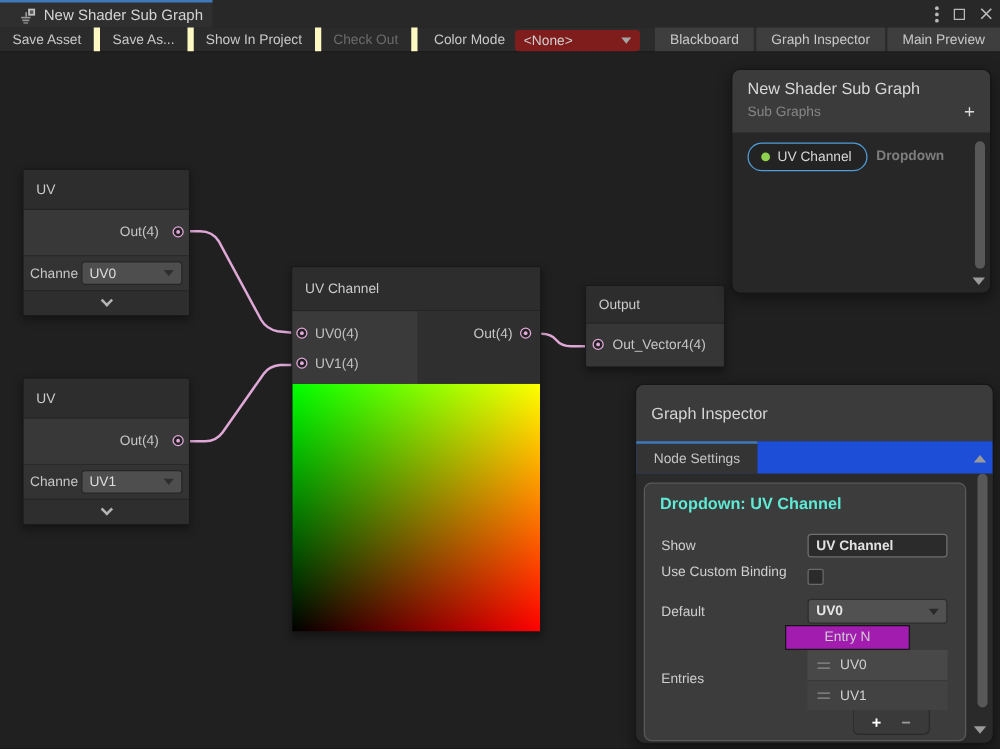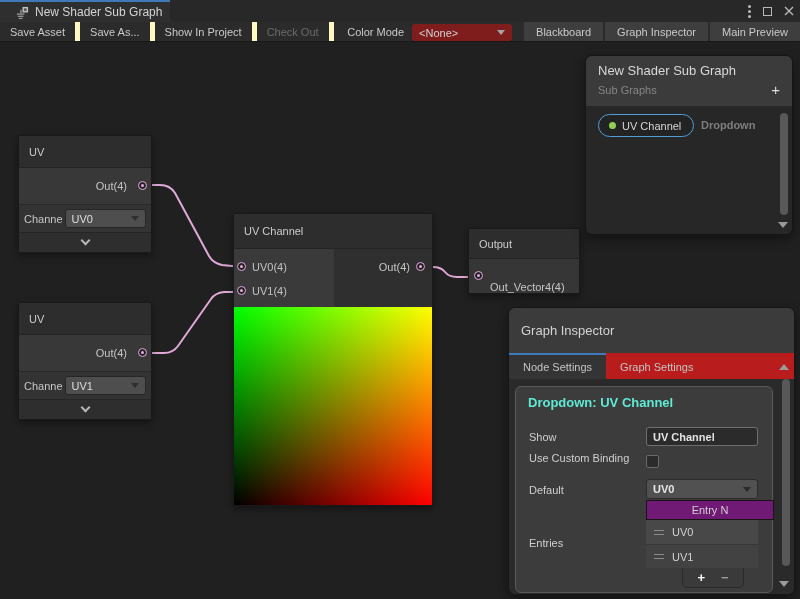--- a/index.html
+++ b/index.html
@@ -64,21 +64,21 @@
   .uvch-in{width:100px;background:#3a3a3a;position:relative;}
   .uvch-in .row{position:absolute;left:18px;color:#c2c2c2;}
   .uvch-out{flex:1;background:#2f2f2f;position:relative;}
   .uvch-out .row{position:absolute;right:22px;top:12px;}
   .preview{height:198px;background-image:linear-gradient(to right,#000,#f00),linear-gradient(to top,#000,#0f0);
            background-blend-mode:screen;}
 
   
   .out-node{left:468px;top:228px;width:112px;}
   .out-node .node-header{height:30px;}
-  .out-body{position:relative;height:34px;display:flex;align-items:flex-end;padding-left:21px;background:#363636;}
+  .out-body{position:relative;height:34px;display:flex;align-items:center;padding-left:21px;background:#363636;}
   .out-body .port{left:5px;top:12px;}
 
   
   .blackboard{position:absolute;left:585px;top:55px;width:208px;height:180px;background:#272727;
               border:1px solid #161616;border-radius:7px;box-shadow:0 4px 12px rgba(0,0,0,.45);}
   .bb-header{height:50px;background:#3b3b3b;border-radius:6px 6px 0 0;padding:7px 12px 0;}
   .bb-title{font-size:13px;color:#d8d8d8;}
   .bb-subrow{display:flex;align-items:center;justify-content:space-between;margin-top:6px;}
   .bb-subtitle{font-size:11px;color:#868686;}
   .bb-add{font-size:15px;color:#dcdcdc;line-height:12px;}
@@ -90,38 +90,38 @@
   .bb-thumb{position:absolute;right:4px;top:57px;width:8px;height:102px;background:#585858;border-radius:4px;}
   .tri-down{width:0;height:0;border-left:5px solid transparent;border-right:5px solid transparent;border-top:6px solid #9a9a9a;}
   .tri-up{width:0;height:0;border-left:5px solid transparent;border-right:5px solid transparent;border-bottom:6px solid #9a9a9a;}
   .bb-down{position:absolute;right:4px;bottom:6px;}
 
   
   .inspector{position:absolute;left:508px;top:307px;width:287px;height:288px;background:#2a2a2a;
              border:1px solid #161616;border-radius:7px;box-shadow:0 4px 12px rgba(0,0,0,.45);}
   .gi-header{height:45px;background:#3b3b3b;border-radius:6px 6px 0 0;display:flex;align-items:center;
              padding:0 12px;font-size:13px;color:#d4d4d4;}
-  .gi-tabs{height:26px;background:#b91c1c;display:flex;}
+  .gi-tabs{height:26px;background:#1d4ed8;display:flex;}
   .gi-tab{display:flex;align-items:center;padding:0 14px;font-size:11px;color:#c4c4c4;border-top:2px solid transparent;}
   .gi-tab.active{background:#343434;border-top-color:var(--accent-blue);}
   .gi-body{position:absolute;top:71px;left:0;right:0;bottom:0;background:#2a2a2a;border-radius:0 0 7px 7px;}
   .gi-box{position:absolute;left:6px;top:7px;width:258px;height:207px;background:#3c3c3c;
           border:1px solid #5a5a5a;border-radius:6px;}
   .gi-box-title{padding:8px 12px 0;font-weight:bold;font-size:13px;color:#5eead4;}
   .f-label{position:absolute;left:13px;font-size:11px;color:#cfcfcf;}
   .f-name-input{position:absolute;left:130px;top:40px;width:112px;height:19px;background:#2b2b2b;
                 border:1px solid #6f6f6f;border-radius:3px;display:flex;align-items:center;padding:0 6px;
                 font-size:11px;font-weight:bold;color:#e2e2e2;}
   .f-checkbox{position:absolute;left:130px;top:68px;width:13px;height:13px;background:#2b2b2b;
               border:1px solid #6a6a6a;border-radius:2px;}
   .f-default-dd{position:absolute;left:130px;top:92px;width:112px;height:20px;background:#515151;
                 border:1px solid #2c2c2c;border-radius:3px;display:flex;align-items:center;
                 justify-content:space-between;padding:0 6px;font-size:11px;font-weight:bold;color:#e6e6e6;}
   .f-default-dd .caret{border-top-color:#2a2a2a;}
-  .entries-header{position:absolute;left:130px;top:113px;width:128px;height:20px;background:#701a75;
+  .entries-header{position:absolute;left:112px;top:113px;width:100px;height:20px;background:#a21caf;
                   border:1px solid #161616;display:flex;align-items:center;justify-content:center;
                   font-size:11px;color:#cfcfcf;}
   .entry-row{position:absolute;left:130px;width:112px;height:24px;display:flex;align-items:center;gap:8px;
              padding:0 8px;font-size:11px;color:#d0d0d0;}
   .entry-row.r0{top:133px;background:#484848;}
   .entry-row.r1{top:157px;background:#424242;border-top:1px solid #383838;}
   .drag-handle{width:10px;height:5px;border-top:1px solid #8b8b8b;border-bottom:1px solid #8b8b8b;}
   .entries-footer{position:absolute;left:166px;top:181px;width:62px;height:20px;background:#3a3a3a;
                   border:1px solid #2a2a2a;border-top:none;border-radius:0 0 5px 5px;display:flex;
                   align-items:center;justify-content:center;gap:16px;font-size:13px;}
@@ -258,21 +258,20 @@
     </div>
     <span class="bb-type">Dropdown</span>
     <div class="bb-thumb"></div>
     <div class="tri-down bb-down"></div>
   </div>
 
   <div class="inspector">
     <div class="gi-header">Graph Inspector</div>
     <div class="gi-tabs">
       <div class="gi-tab active">Node Settings</div>
-      <div class="gi-tab">Graph Settings</div>
     </div>
     <div class="gi-body">
       <div class="gi-box">
         <div class="gi-box-title">Dropdown: UV Channel</div>
 
         <span class="f-label" style="top:44px">Show</span>
         <div class="f-name-input">UV Channel</div>
 
         <span class="f-label" style="top:64px;width:105px;line-height:15px">Use Custom Binding</span>
         <div class="f-checkbox"></div>

